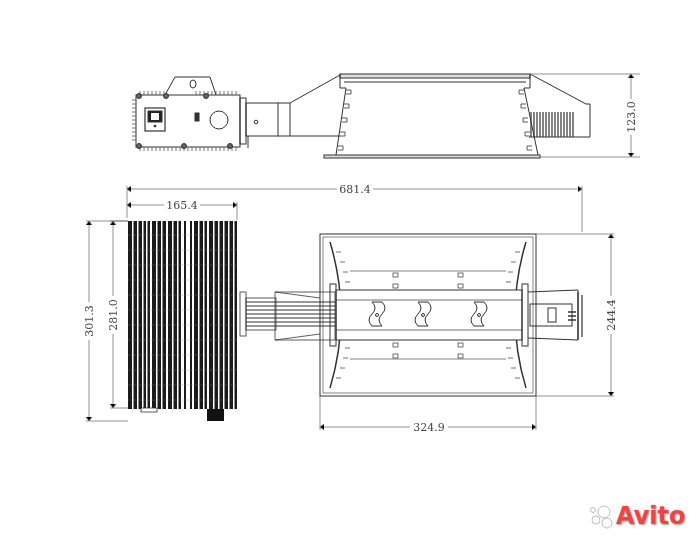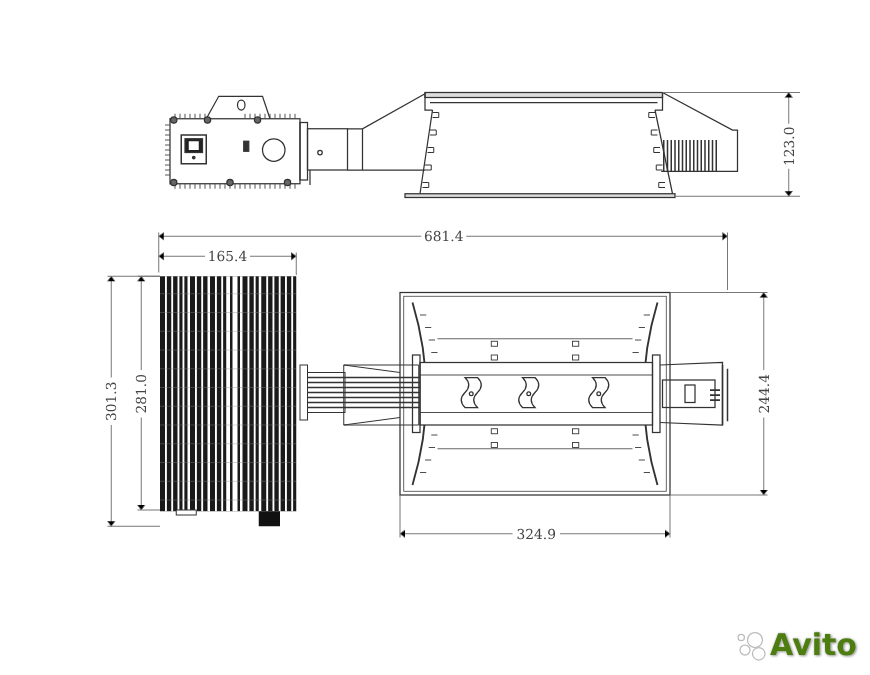--- a/index.html
+++ b/index.html
@@ -1,20 +1,20 @@
 <!DOCTYPE html>
 <html><head>
 <meta charset="utf-8">
 <style>
   html, body { margin:0; padding:0; background:#ffffff; }
   body { width:696px; height:540px; position:relative; overflow:hidden; font-family:"DejaVu Serif", serif; }
   svg { position:absolute; left:0; top:0; }
   .dim-text { font-family:"DejaVu Serif", serif; font-size:11px; fill:#444; }
   .wm { position:absolute; left:588px; top:500px; width:104px; height:34px; }
-  .wm-text { position:absolute; left:28px; top:2px; font-family:"DejaVu Sans", sans-serif; font-size:24px; font-weight:bold; color:#4d7c0f; text-shadow:0 0 2px #bbb, 1px 1px 2px #999; }
+  .wm-text { position:absolute; left:28px; top:2px; font-family:"DejaVu Sans", sans-serif; font-size:24px; font-weight:bold; color:#ef4444; text-shadow:0 0 2px #bbb, 1px 1px 2px #999; }
   .wm-dots { position:absolute; left:0; top:4px; width:28px; height:26px; }
 </style>
 </head>
 <body>
 
 <svg width="696" height="540" viewBox="0 0 696 540">
 
   <g stroke="#333" fill="none" stroke-width="1">
 
     <g>

